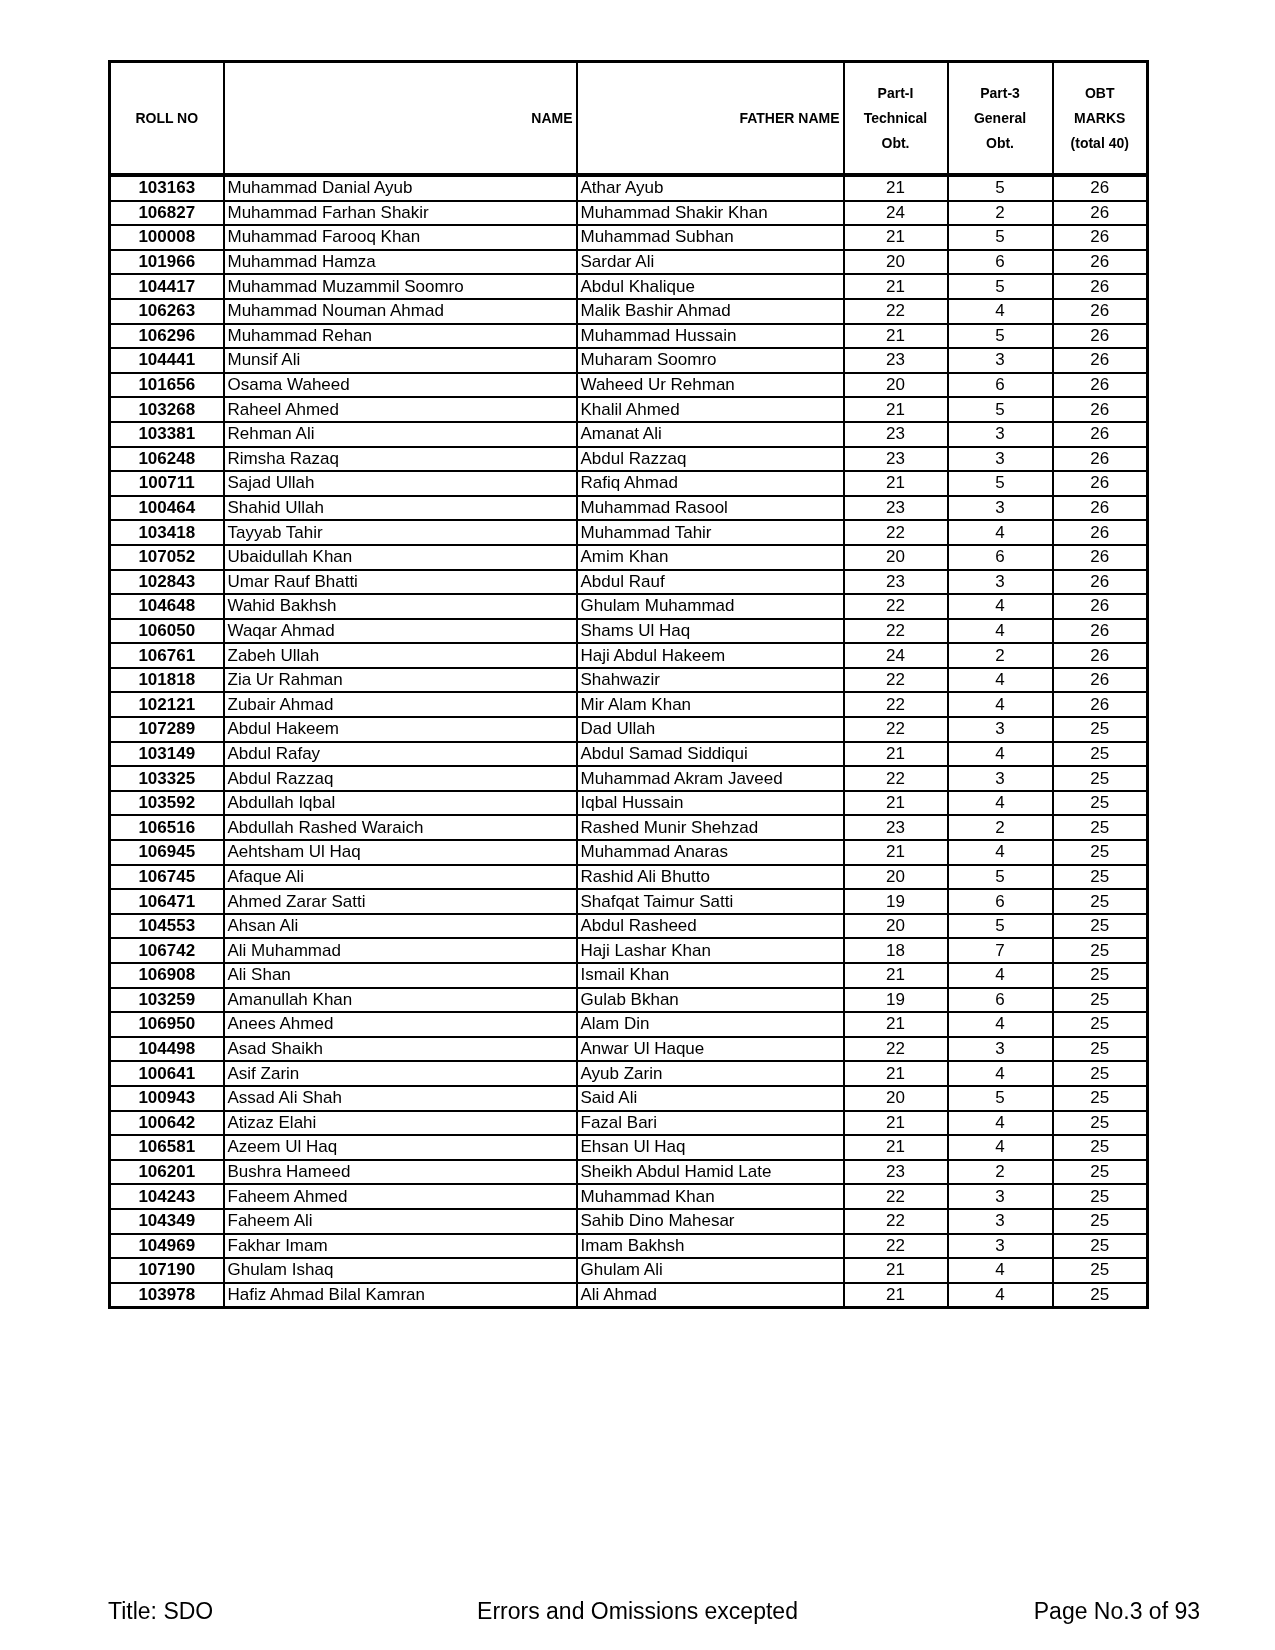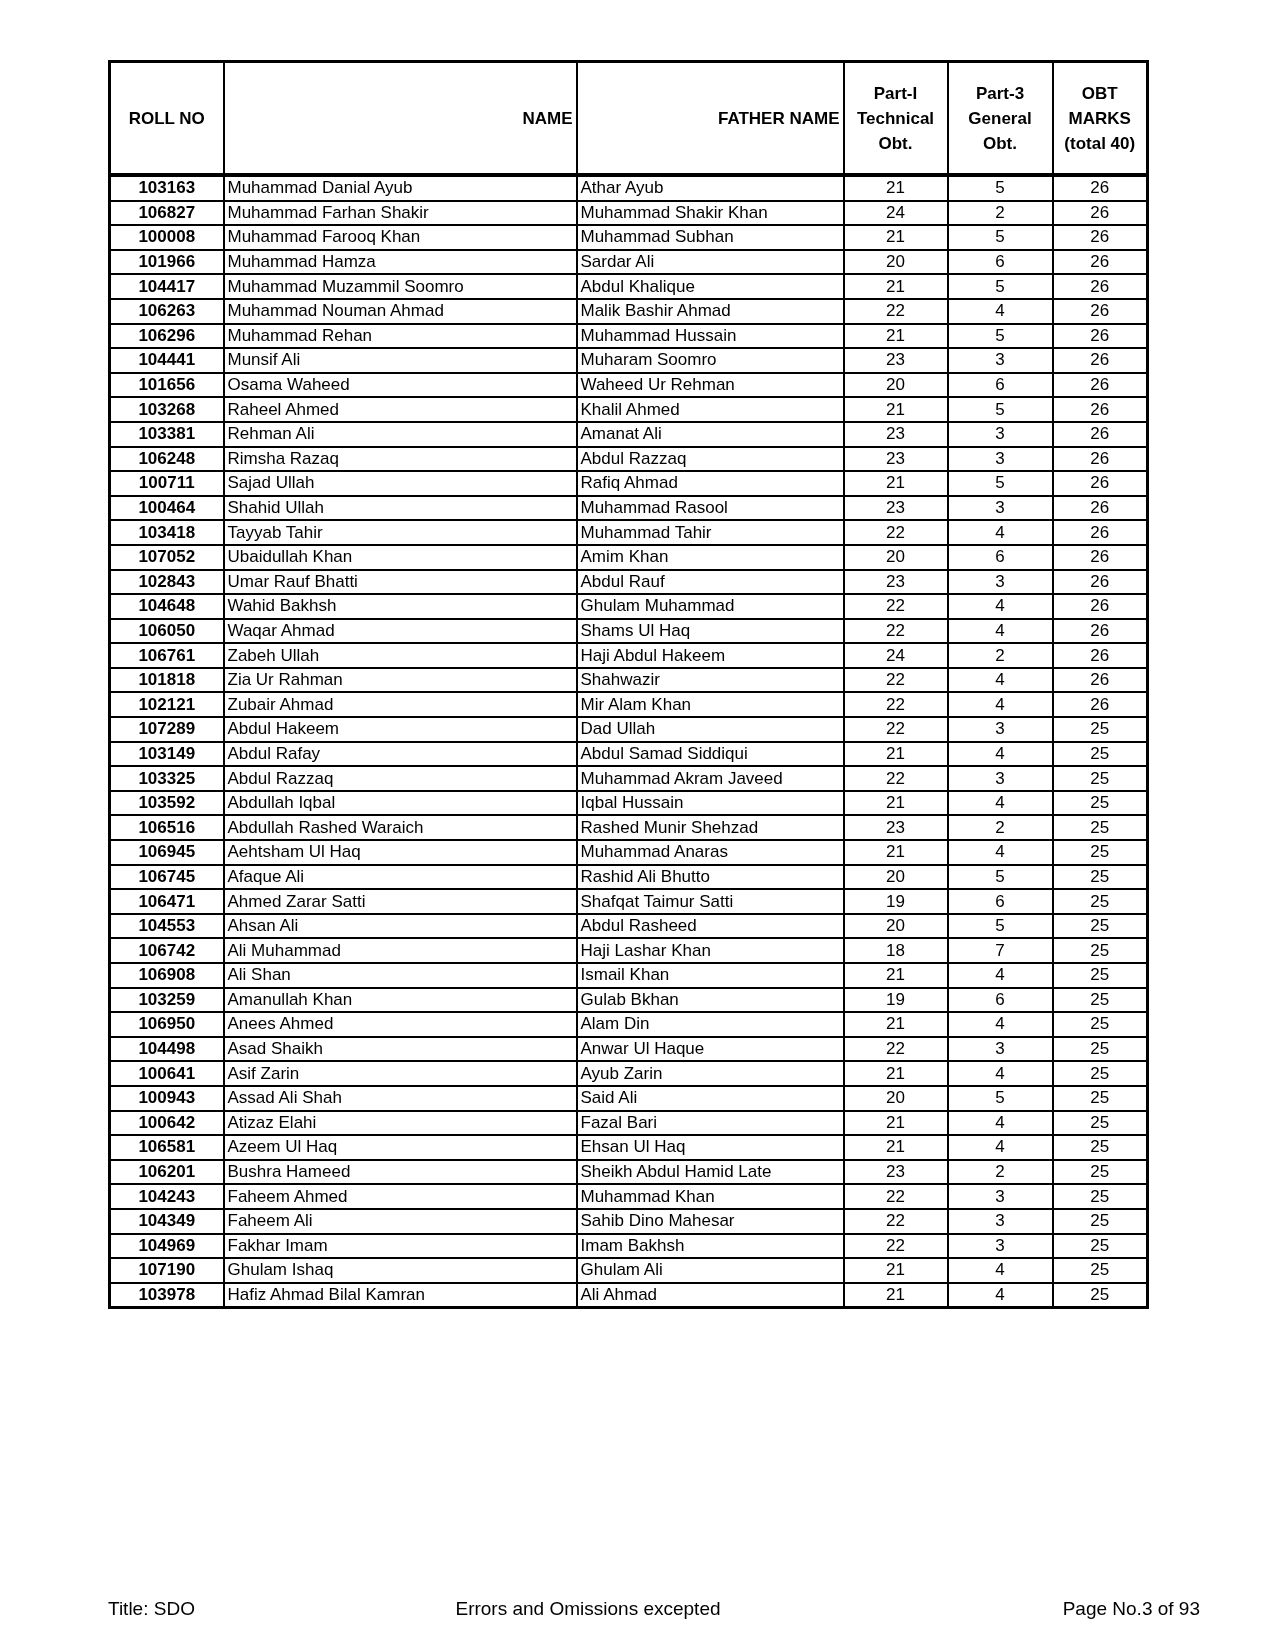--- a/index.html
+++ b/index.html
@@ -15,40 +15,40 @@
     border: 2px solid #000;
     padding: 0 3px;
     font-size: 17px;
     line-height: 20px;
     white-space: nowrap;
     overflow: hidden;
   }
   table.results thead th {
     height: 110px;
     font-weight: bold;
-    font-size: 17px;
+    font-size: 14px;
     line-height: 25px;
     border-bottom: 4px solid #000;
     vertical-align: middle;
   }
   table.results thead th.left { text-align: right; }
   table.results thead th.center { text-align: center; white-space: normal; }
   table.results tbody td { height: 22.6px; }
   td.roll { text-align: center; font-weight: bold; }
   td.name, td.father { text-align: left; }
   td.num { text-align: center; }
   col.c-roll { width: 114px; }
   col.c-name { width: 353px; }
   col.c-father { width: 267px; }
   col.c-p1 { width: 104px; }
   col.c-p2 { width: 105px; }
   col.c-obt { width: 95px; }
-  .footer { position: absolute; top: 1598px; font-size: 19px; }
+  .footer { position: absolute; top: 1598px; font-size: 23px; }
   .footer.left { left: 108px; }
-  .footer.center { left: 0; width: 1176px; text-align: center; }
+  .footer.center { left: 0; width: 1275px; text-align: center; }
   .footer.right { right: 75px; text-align: right; }
 </style>
 </head>
 <body>
 
 <div class="page">
   <table class="results">
     <colgroup>
       <col class="c-roll">
         <col class="c-name">

